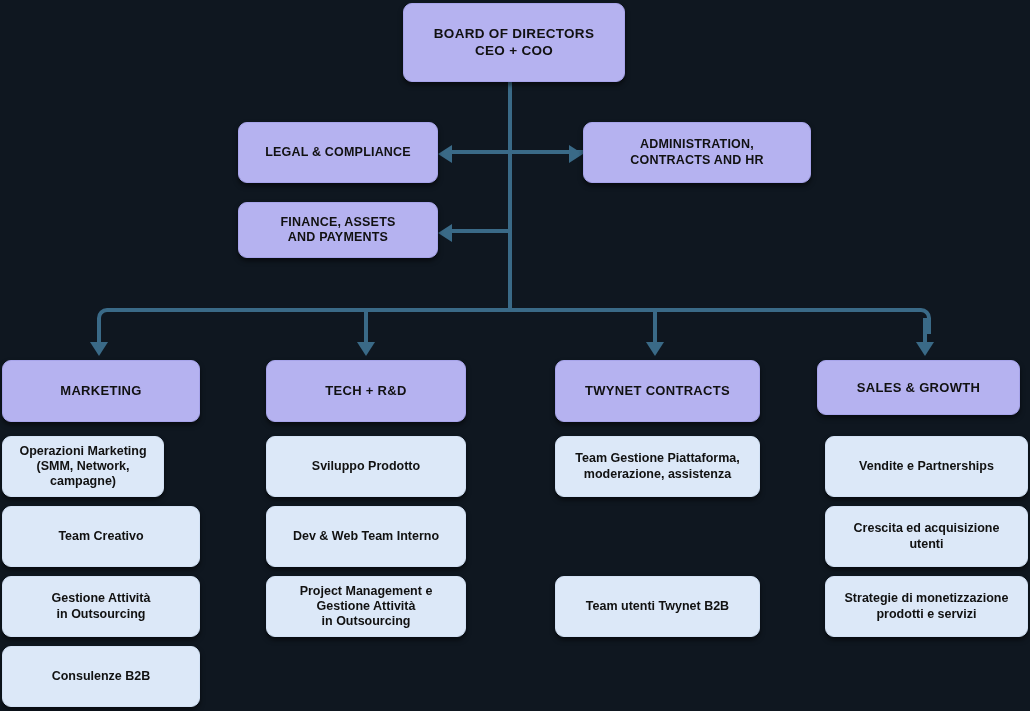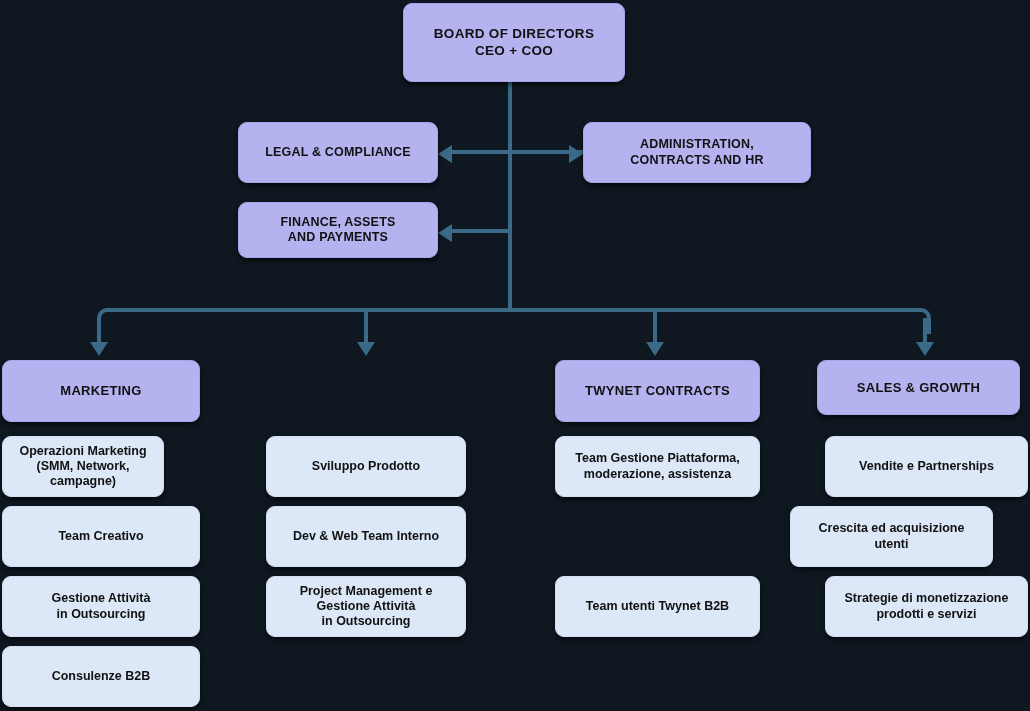--- a/index.html
+++ b/index.html
@@ -183,20 +183,23 @@
       <div>Gestione Attività</div>
       <div>in Outsourcing</div>
     </div>
   </div>
   <div class="node sub" style="left:2px; top:646px; width:198px; height:61px;">
     <div>
       <div>Consulenze B2B</div>
     </div>
   </div>
 
+  <div class="node dept" style="left:266px; top:360px; width:200px; height:62px;">
+    <div>TECH + R&amp;D</div>
+  </div>
   <div class="node sub" style="left:266px; top:436px; width:200px; height:61px;">
     <div>
       <div>Sviluppo Prodotto</div>
     </div>
   </div>
   <div class="node sub" style="left:266px; top:506px; width:200px; height:61px;">
     <div>
       <div>Dev &amp; Web Team Interno</div>
     </div>
   </div>
@@ -224,21 +227,21 @@
   </div>
 
   <div class="node dept" style="left:817px; top:360px; width:203px; height:55px;">
     <div>SALES &amp; GROWTH</div>
   </div>
   <div class="node sub" style="left:825px; top:436px; width:203px; height:61px;">
     <div>
       <div>Vendite e Partnerships</div>
     </div>
   </div>
-  <div class="node sub" style="left:790px; top:506px; width:203px; height:61px;">
+  <div class="node sub" style="left:825px; top:506px; width:203px; height:61px;">
     <div>
       <div>Crescita ed acquisizione</div>
       <div>utenti</div>
     </div>
   </div>
   <div class="node sub" style="left:825px; top:576px; width:203px; height:61px;">
     <div>
       <div>Strategie di monetizzazione</div>
       <div>prodotti e servizi</div>
     </div>

